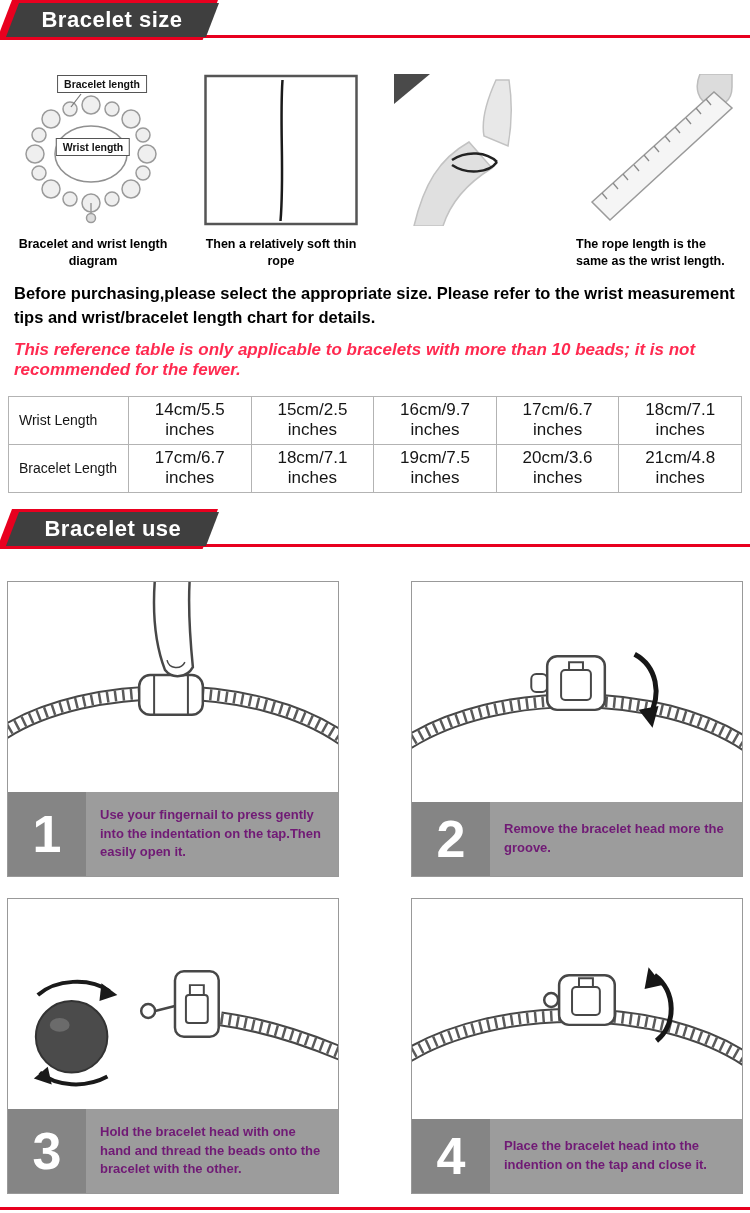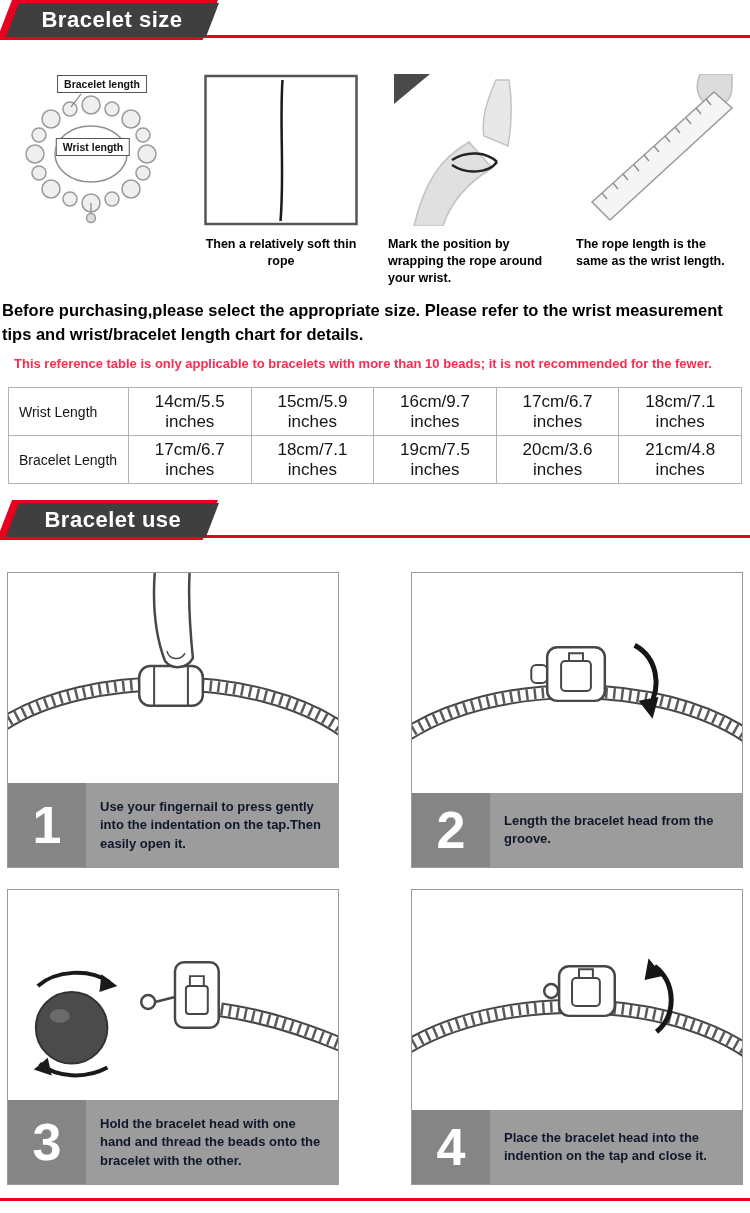--- a/index.html
+++ b/index.html
@@ -33,41 +33,41 @@
   .mimg{position:relative;width:100%;height:152px;}
   .mimg svg{display:block;width:100%;height:100%;}
   .tag{position:absolute;background:#fff;border:1px solid #555;font-size:10.5px;font-weight:bold;
     padding:2px 6px;white-space:nowrap;}
   .tag-bracelet{top:1px;left:50%;transform:translateX(-40%);}
   .tag-wrist{top:64px;left:50%;transform:translateX(-50%);}
   .mcap{font-size:12.5px;font-weight:bold;margin-top:10px;line-height:1.35;color:#000;}
   .mcap.center{text-align:center;}
 
   
-  .purchase-note{margin:12px 2px 0;font-size:16.5px;font-weight:bold;line-height:1.45;color:#000;}
-  .reference-note{margin:10px 14px 16px;font-size:13px;font-weight:bold;color:var(--note_red);}
+  .purchase-note{margin:12px 14px 0;font-size:16.5px;font-weight:bold;line-height:1.45;color:#000;}
+  .reference-note{margin:10px 14px 16px;font-size:17px;font-weight:bold;color:var(--note_red);font-style:italic;}
 
   
   .size-table{width:734px;margin:12px 8px 0;border-collapse:collapse;table-layout:fixed;}
   .size-table td{border:1px solid #b3b3b3;height:48px;font-size:17px;color:#151515;
     text-align:center;padding:2px 4px;}
   .size-table td.row-label{width:120px;text-align:left;padding-left:10px;font-size:14px;}
 
   .banner.second{margin-top:16px;}
 
   
   .use-grid{display:flex;flex-wrap:wrap;justify-content:space-between;padding:0 7px;margin-top:26px;row-gap:21px;}
   .use-box{position:relative;width:332px;height:296px;border:1px solid #999;background:#fff;overflow:hidden;}
   .use-box svg{display:block;width:330px;height:212px;}
   .use-bar{position:absolute;left:0;right:0;bottom:0;display:flex;align-items:stretch;}
   .use-bar.tall{height:84px;}
   .use-bar.short{height:74px;}
   .use-num{width:78px;background:var(--bar_dark_gray);color:#fff;font-size:52px;font-weight:bold;
     display:flex;align-items:center;justify-content:center;line-height:1;}
-  .use-text{flex:1;background:var(--bar_gray);color:#0f172a;font-size:13px;font-weight:bold;
+  .use-text{flex:1;background:var(--bar_gray);color:#701a75;font-size:13px;font-weight:bold;
     display:flex;align-items:center;padding:6px 14px;line-height:1.4;}
 
   .bottom-rule{height:3px;background:var(--accent);margin-top:13px;}
   .bottom-pad{height:7px;background:#fff;}
 </style>
 </head>
 <body>
 
 <div class="page">
 
@@ -103,20 +103,21 @@
               <circle cx="130" cy="61" r="7"></circle>
           </g>
           <ellipse cx="78" cy="80" rx="36" ry="28" fill="none" stroke="#909090" stroke-width="1.5"></ellipse>
           <line x1="68" y1="20" x2="58" y2="33" stroke="#777" stroke-width="1.2"></line>
           <line x1="78" y1="129" x2="78" y2="140" stroke="#9a9a9a" stroke-width="1.5"></line>
           <circle cx="78" cy="144" r="4.5" fill="#ddd" stroke="#9a9a9a" stroke-width="1.5"></circle>
         </svg>
         <span class="tag tag-bracelet">Bracelet length</span>
         <span class="tag tag-wrist">Wrist length</span>
       </div>
+      <figcaption class="mcap center">Bracelet and wrist length diagram</figcaption>
     </figure>
 
     <figure class="mstep">
       <div class="mimg">
         <svg viewBox="0 0 155 152">
           <rect x="2" y="2" width="151" height="148" fill="#fff" stroke="#555" stroke-width="2.5"></rect>
           <path d="M79,6 C76,50 81,100 77,147" fill="none" stroke="#1a1a1a" stroke-width="2.5"></path>
         </svg>
       </div>
       <figcaption class="mcap center">Then a relatively soft thin rope</figcaption>
@@ -125,21 +126,20 @@
     <figure class="mstep">
       <div class="mimg">
         <svg viewBox="0 0 150 152">
           <polygon points="0,0 36,0 0,30" fill="#4a4a4a"></polygon>
           <path d="M20,152 C30,110 45,85 75,68 L98,94 C72,110 56,130 49,152 Z" fill="#e0e0e0" stroke="#c2c2c2" stroke-width="1.5"></path>
           <path d="M102,6 C92,28 87,46 90,62 L114,72 C118,50 118,26 115,6 Z" fill="#e8e8e8" stroke="#c2c2c2" stroke-width="1.5"></path>
           <path d="M58,86 C73,76 93,78 103,88" fill="none" stroke="#222" stroke-width="2.5"></path>
           <path d="M58,91 C73,101 95,99 103,88" fill="none" stroke="#222" stroke-width="2.5"></path>
         </svg>
       </div>
-      <figcaption class="mcap">Mark the position by wrapping the rope around your wrist.</figcaption>
     </figure>
 
     <figure class="mstep">
       <div class="mimg">
         <svg viewBox="0 0 150 152">
           <path d="M118,0 C112,14 116,27 128,31 C140,34 150,27 150,13 L150,0 Z" fill="#dcdcdc" stroke="#bdbdbd" stroke-width="1.5"></path>
           <polygon points="10,128 132,18 150,34 28,146" fill="#f5f5f5" stroke="#9a9a9a" stroke-width="1.5"></polygon>
           <g stroke="#8a8a8a" stroke-width="1.3">
             <line x1="20" y1="119" x2="25" y2="125"></line>
               <line x1="31" y1="109" x2="36" y2="115"></line>
@@ -160,21 +160,21 @@
   </div>
 
   <p class="purchase-note">Before purchasing,please select the appropriate size. Please refer to the wrist measurement tips and wrist/bracelet length chart for details.</p>
   <p class="reference-note">This reference table is only applicable to bracelets with more than 10 beads; it is not recommended for the fewer.</p>
 
   <table class="size-table">
     <tbody>
       <tr>
         <td class="row-label">Wrist Length</td>
         <td>14cm/5.5 inches</td>
-        <td>15cm/5.9 inches</td>
+        <td>15cm/2.5 inches</td>
         <td>16cm/9.7 inches</td>
         <td>17cm/6.7 inches</td>
         <td>18cm/7.1 inches</td>
       </tr>
       <tr>
         <td class="row-label">Bracelet Length</td>
         <td>17cm/6.7 inches</td>
         <td>18cm/7.1 inches</td>
         <td>19cm/7.5 inches</td>
         <td>20cm/3.6 inches</td>
@@ -217,21 +217,21 @@
         <path d="M-6,162 C85,104 248,104 338,164" stroke="#5a5a5a" stroke-width="11" fill="none" stroke-dasharray="2.5 5.5"></path>
         <rect x="120" y="92" width="16" height="18" rx="5" fill="#fff" stroke="#474747" stroke-width="2"></rect>
         <rect x="136" y="74" width="58" height="54" rx="10" fill="#fff" stroke="#474747" stroke-width="2.5"></rect>
         <rect x="150" y="88" width="30" height="30" rx="4" fill="#fff" stroke="#474747" stroke-width="2"></rect>
         <path d="M158,88 v-8 h14 v8" fill="none" stroke="#474747" stroke-width="2"></path>
         <path d="M224,72 C246,84 252,112 238,136" fill="none" stroke="#161616" stroke-width="5"></path>
         <polygon points="228,128 242,146 248,124" fill="#161616"></polygon>
       </svg>
       <div class="use-bar short">
         <div class="use-num">2</div>
-        <div class="use-text">Length the bracelet head from the groove.</div>
+        <div class="use-text">Remove the bracelet head more the groove.</div>
       </div>
     </div>
 
     <div class="use-box">
       <svg viewBox="0 0 332 212">
         <path d="M214,120 C258,126 300,140 338,156" stroke="#474747" stroke-width="15" fill="none"></path>
         <path d="M214,120 C258,126 300,140 338,156" stroke="#ffffff" stroke-width="11" fill="none"></path>
         <path d="M214,120 C258,126 300,140 338,156" stroke="#5a5a5a" stroke-width="11" fill="none" stroke-dasharray="2.5 5.5"></path>
         <circle cx="64" cy="138" r="36" fill="#4b4b4b" stroke="#333" stroke-width="2"></circle>
         <ellipse cx="52" cy="126" rx="10" ry="7" fill="#6b6b6b"></ellipse>

